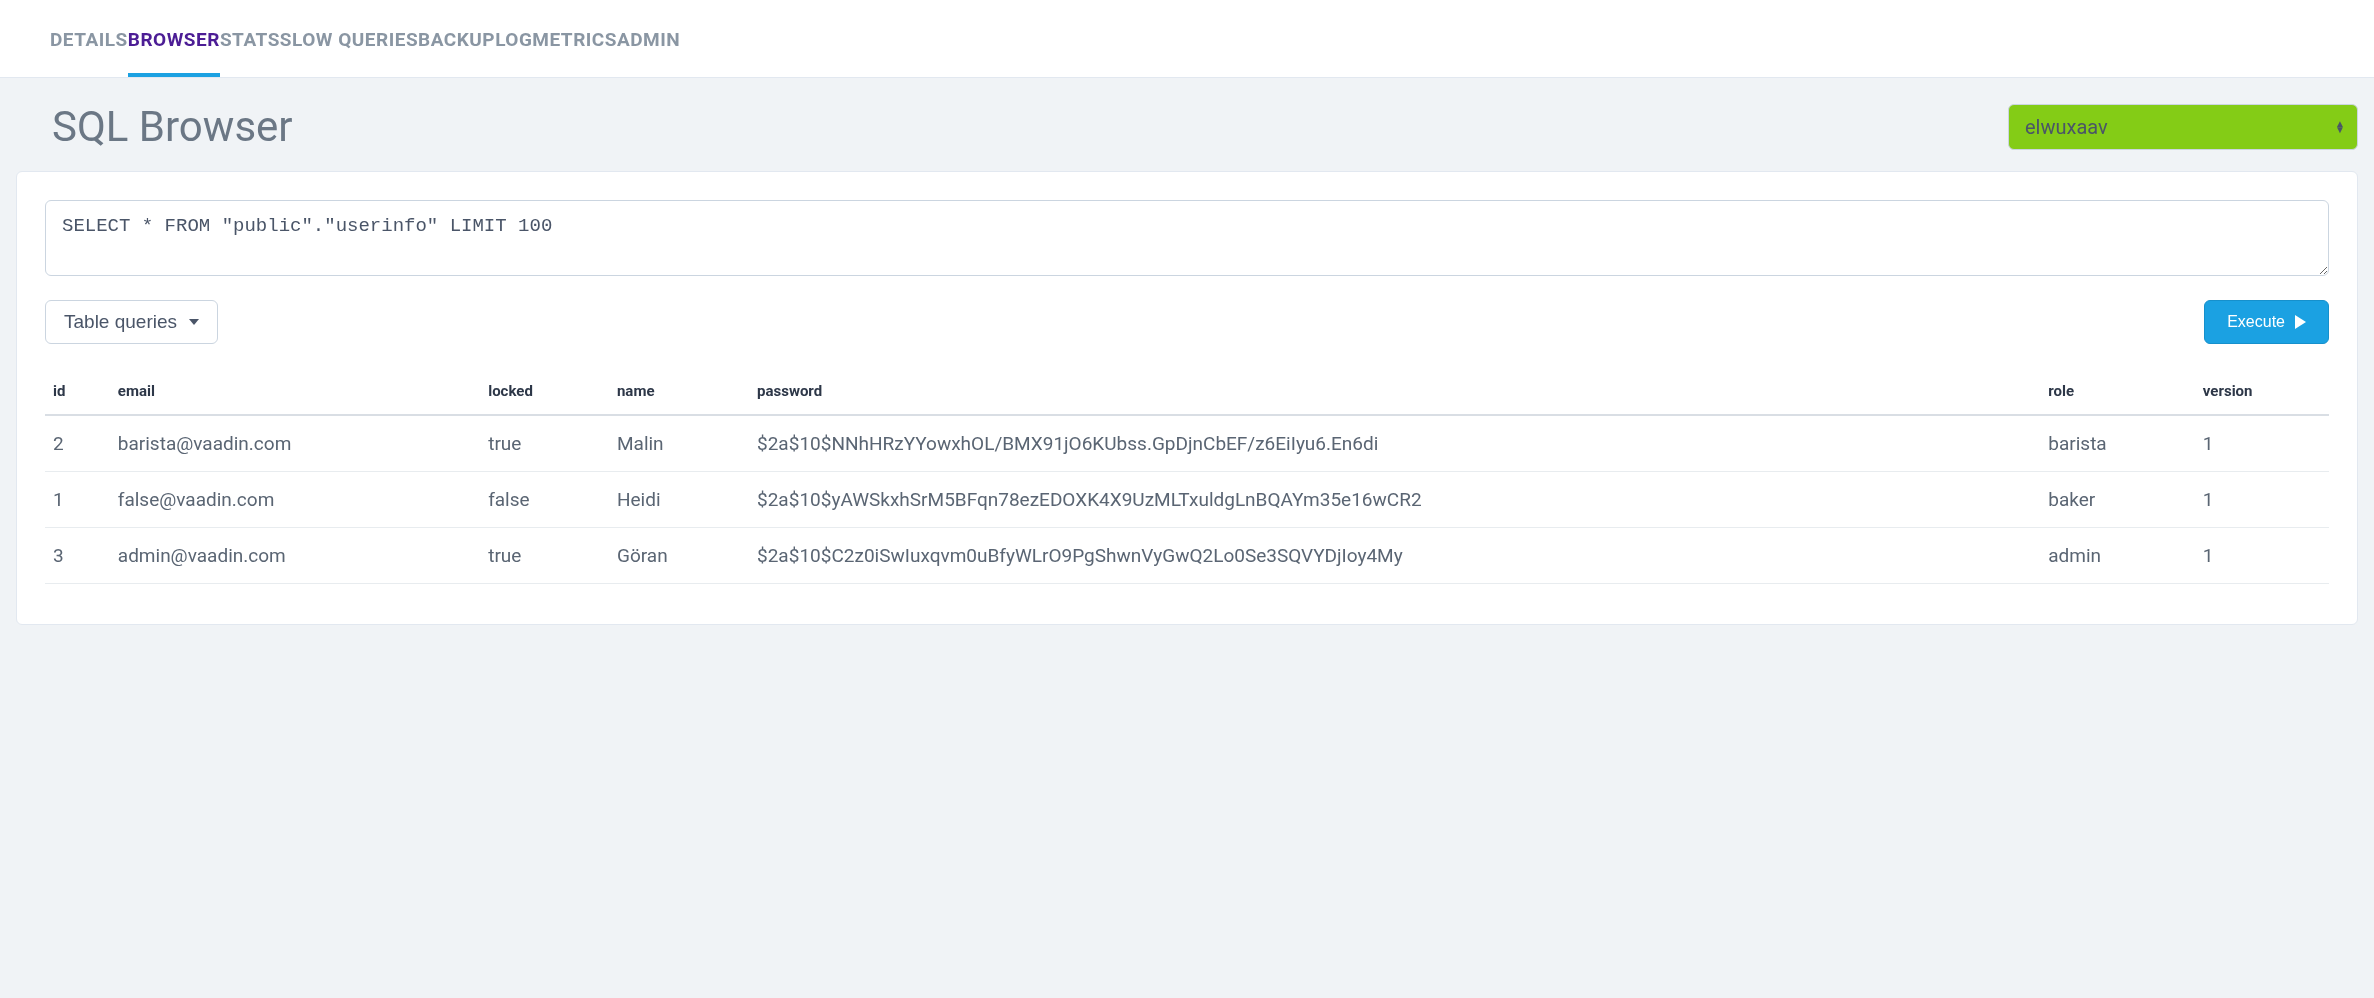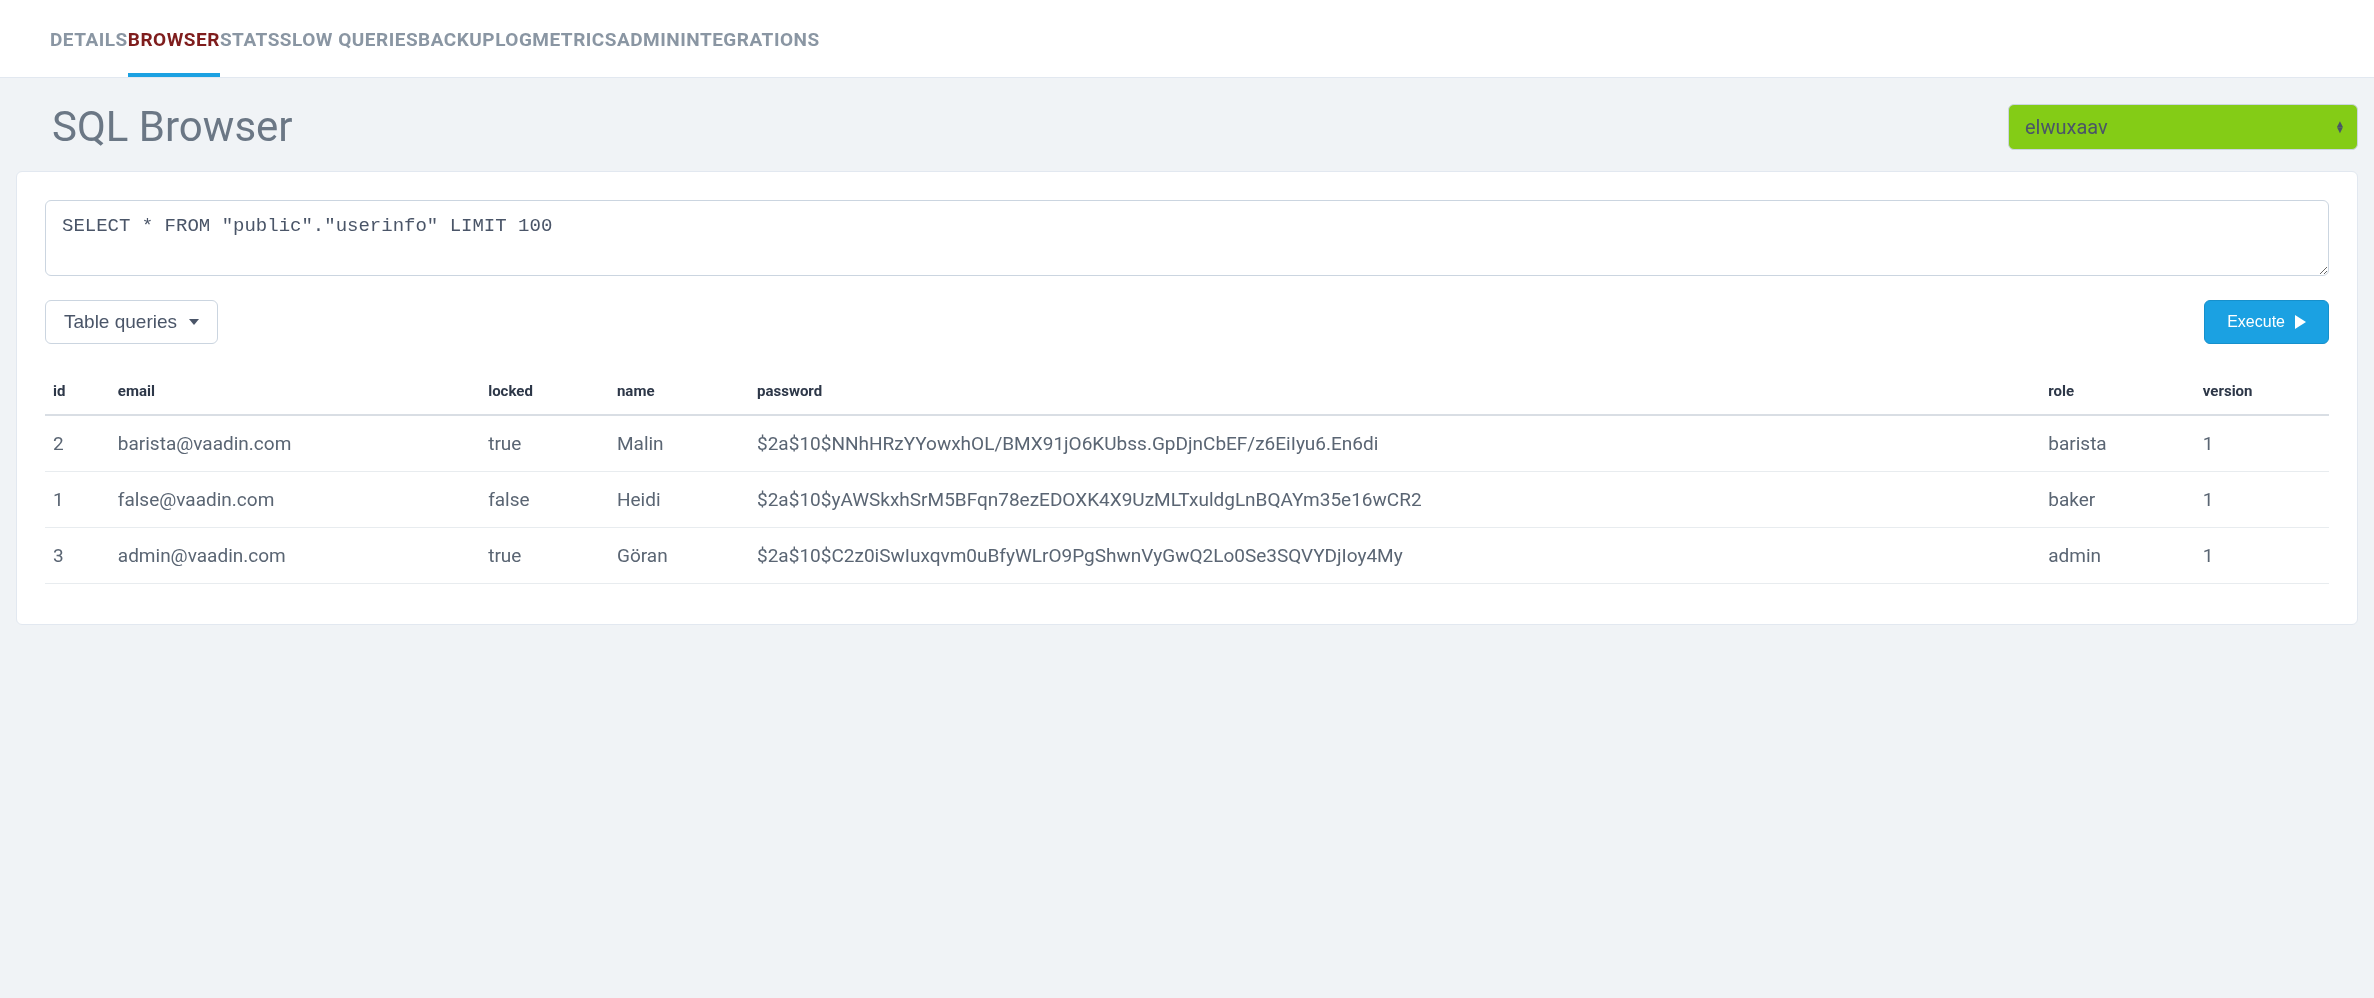--- a/index.html
+++ b/index.html
@@ -18,21 +18,21 @@
     .tab {
       padding: 28px 0 22px 0;
       font-weight: 700;
       font-size: 19px;
       color: #8a96a3;
       letter-spacing: 0.5px;
       cursor: pointer;
       border-bottom: 4px solid transparent;
     }
     .tab.active {
-      color: #7f1d1d;
+      color: #4c1d95;
       border-bottom: 4px solid #1ba1e2;
     }
     .page-header {
       display: flex;
       justify-content: space-between;
       align-items: center;
       padding: 24px 16px 20px 16px;
     }
     .page-title {
       font-size: 42px;
@@ -151,21 +151,20 @@
 
 <nav class="tabs" id="tabs-container">
     <div class="tab">DETAILS</div>
     <div class="tab active">BROWSER</div>
     <div class="tab">STATS</div>
     <div class="tab">SLOW QUERIES</div>
     <div class="tab">BACKUP</div>
     <div class="tab">LOG</div>
     <div class="tab">METRICS</div>
     <div class="tab">ADMIN</div>
-    <div class="tab">INTEGRATIONS</div>
   </nav>
 
 <div class="page-header">
   <h1 class="page-title">SQL Browser</h1>
   <div class="db-select">
     <span>elwuxaav</span>
     <span class="arrows">
       <span>▲</span>
         <span>▼</span>
     </span>

